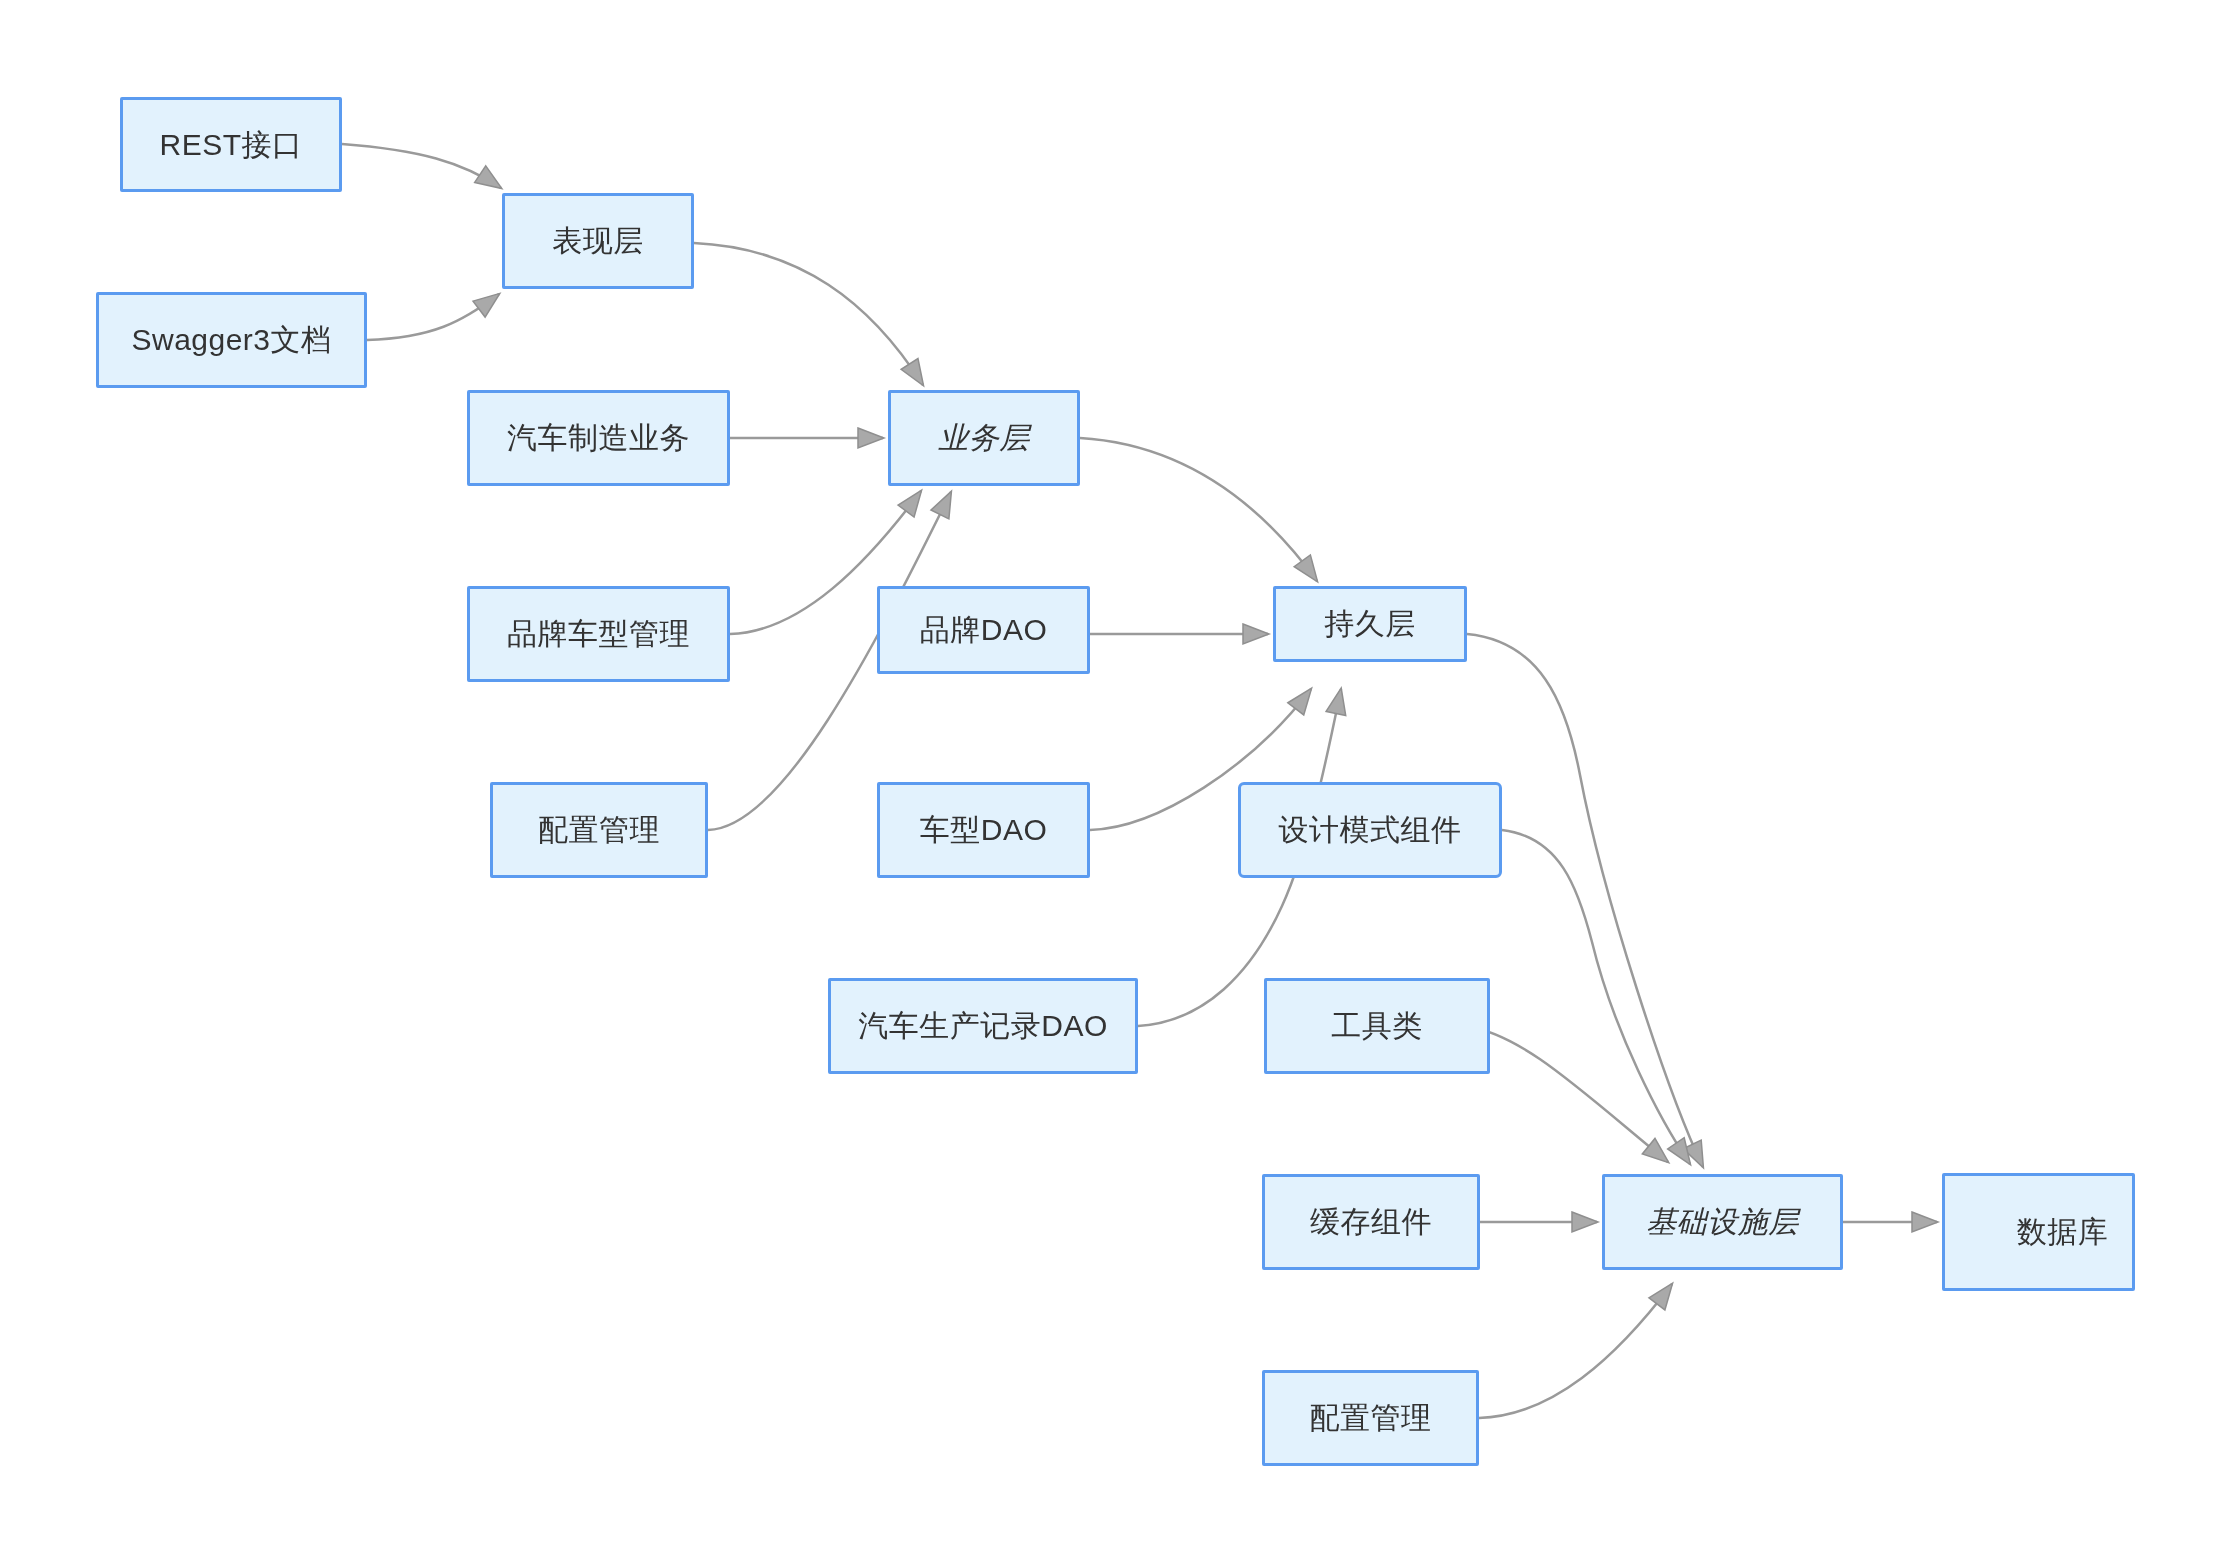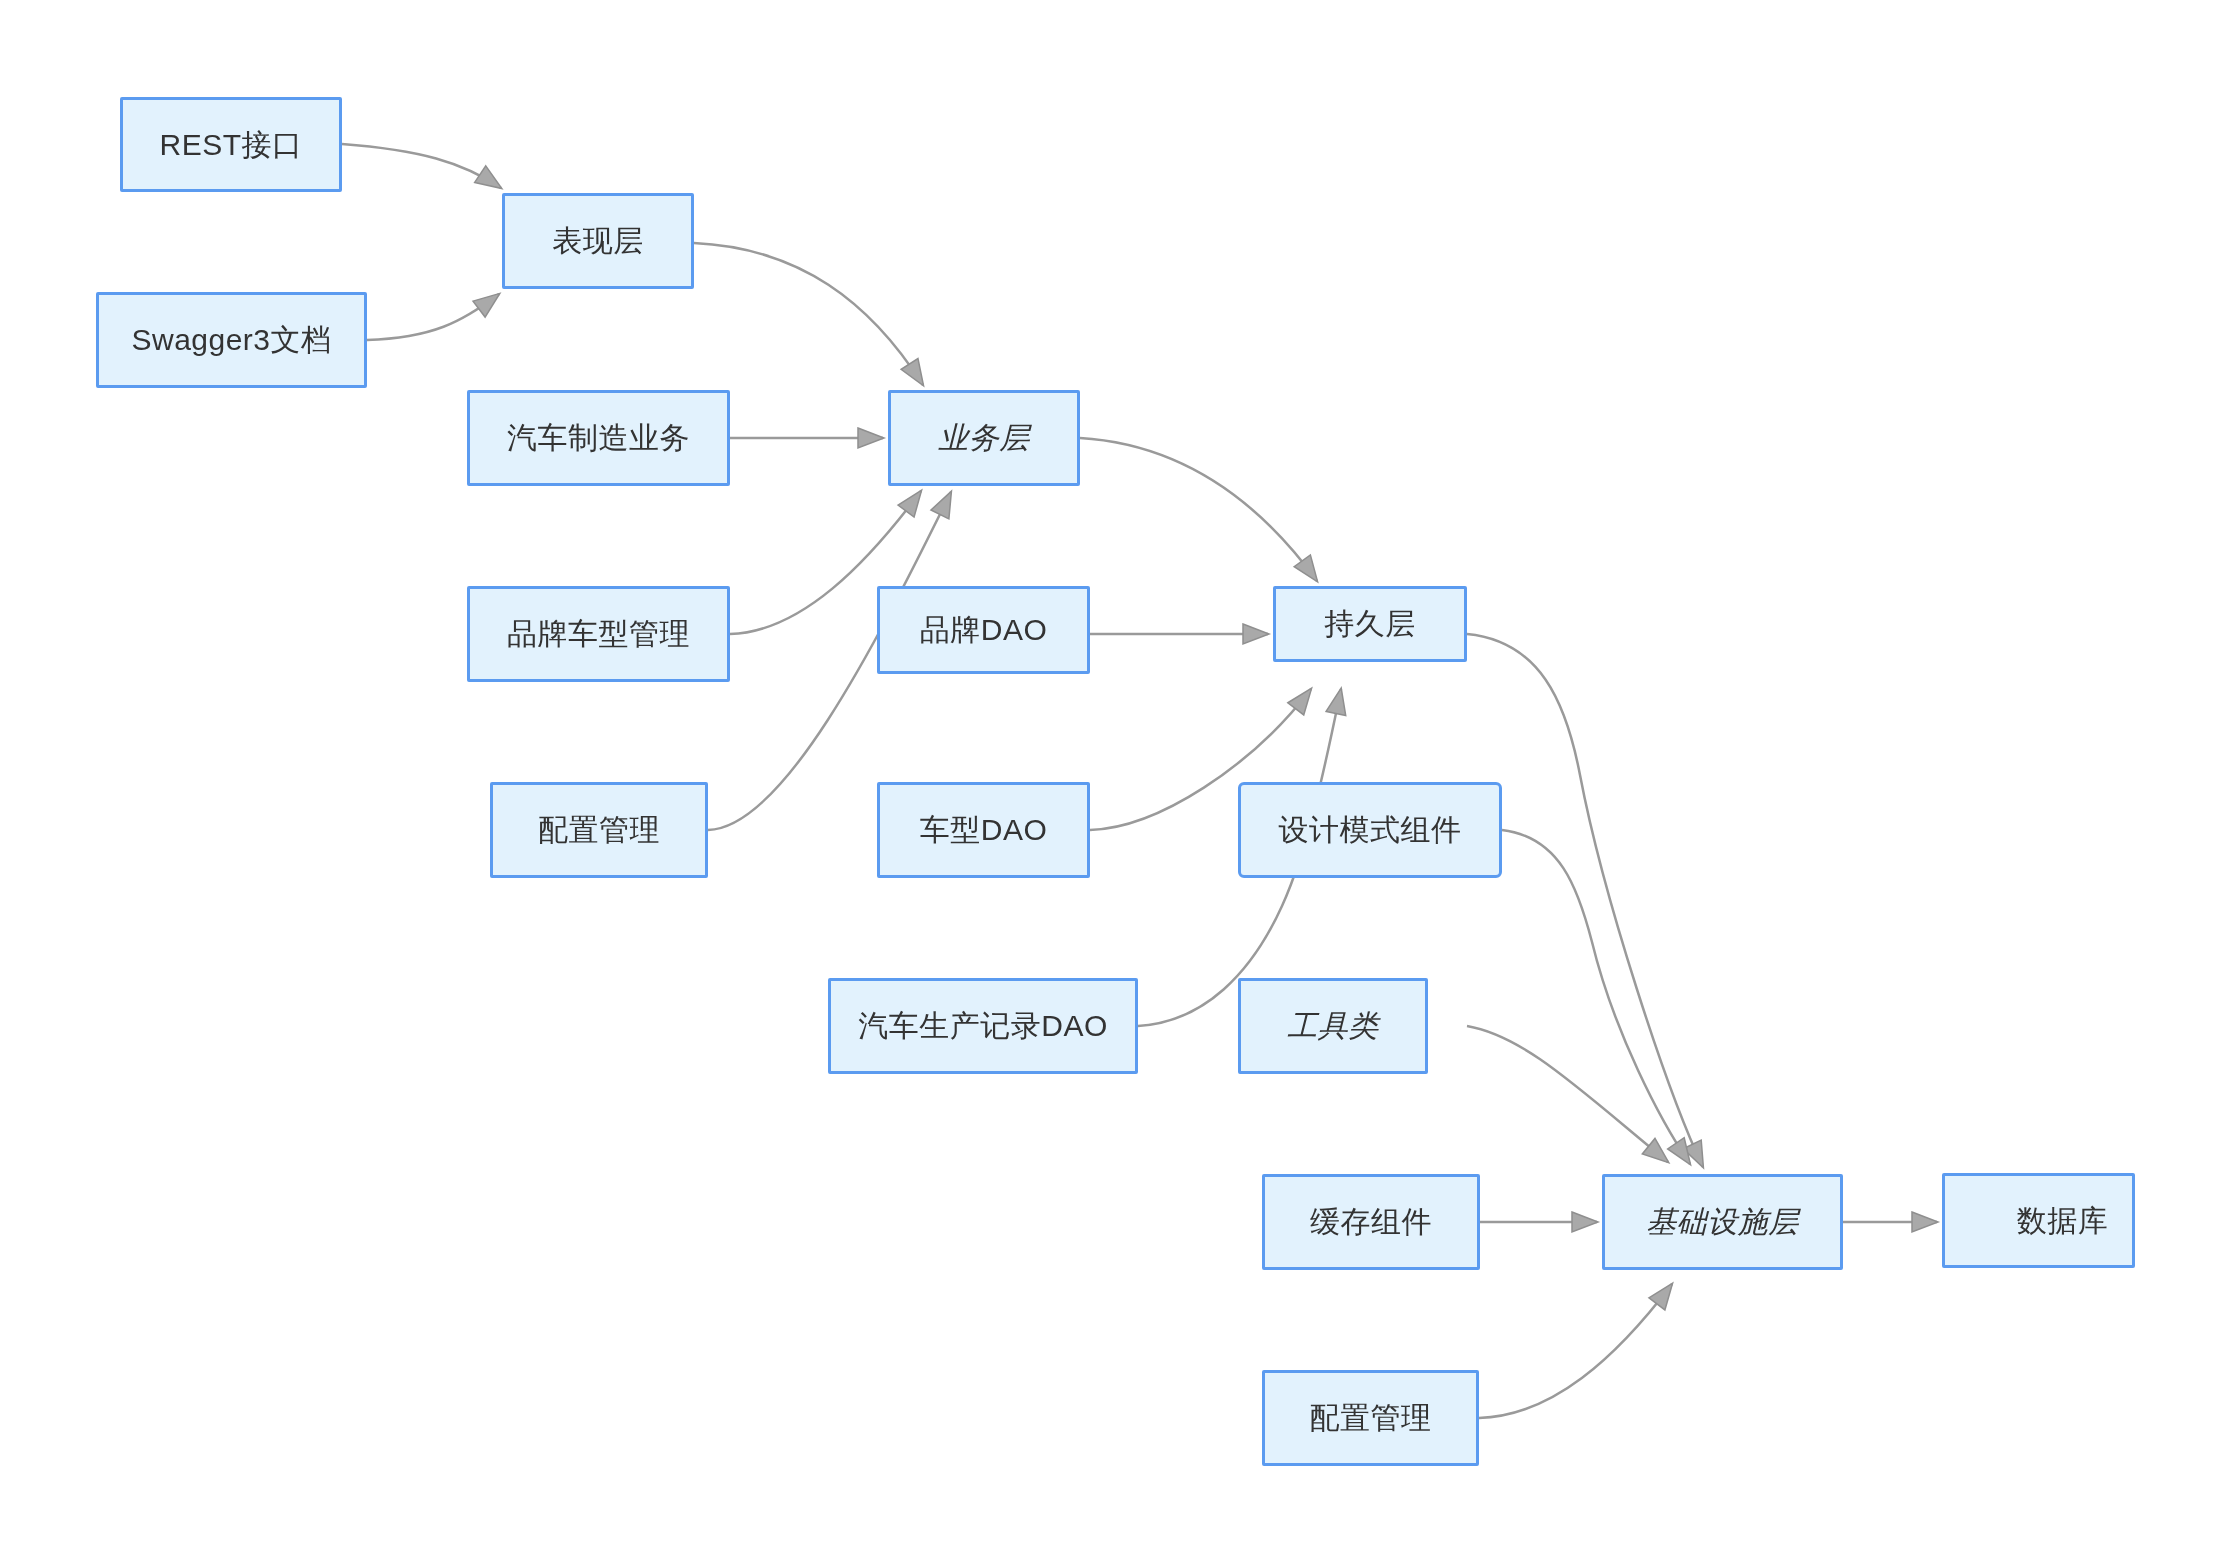--- a/index.html
+++ b/index.html
@@ -110,29 +110,29 @@
       </div>
       <div class="node" style="left: 877px; top: 782px; width: 213px; height: 96px;">
         <span class="node-label">车型DAO</span>
       </div>
       <div class="node" style="left: 1238px; top: 782px; width: 264px; height: 96px; border-radius: 6px;">
         <span class="node-label">设计模式组件</span>
       </div>
       <div class="node" style="left: 828px; top: 978px; width: 310px; height: 96px;">
         <span class="node-label">汽车生产记录DAO</span>
       </div>
-      <div class="node" style="left: 1238px; top: 978px; width: 190px; height: 96px; font-style: italic;">
+      <div class="node" style="left: 1264px; top: 978px; width: 226px; height: 96px;">
         <span class="node-label">工具类</span>
       </div>
       <div class="node" style="left: 1262px; top: 1174px; width: 218px; height: 96px;">
         <span class="node-label">缓存组件</span>
       </div>
       <div class="node" style="left: 1602px; top: 1174px; width: 241px; height: 96px; font-style: italic;">
         <span class="node-label">基础设施层</span>
       </div>
-      <div class="node" style="left: 1942px; top: 1173px; width: 193px; height: 95px; padding-left: 48px;">
+      <div class="node" style="left: 1942px; top: 1173px; width: 193px; height: 118px; padding-left: 48px;">
         <span class="node-label">数据库</span>
       </div>
       <div class="node" style="left: 1262px; top: 1370px; width: 217px; height: 96px;">
         <span class="node-label">配置管理</span>
       </div>
     </div>
 </div>
 
 </body></html>

